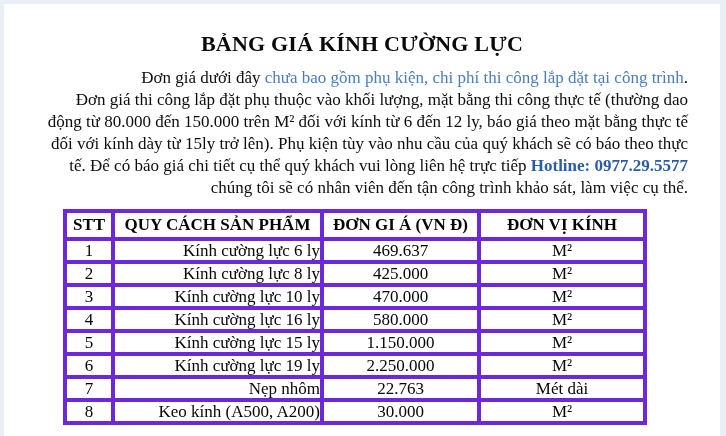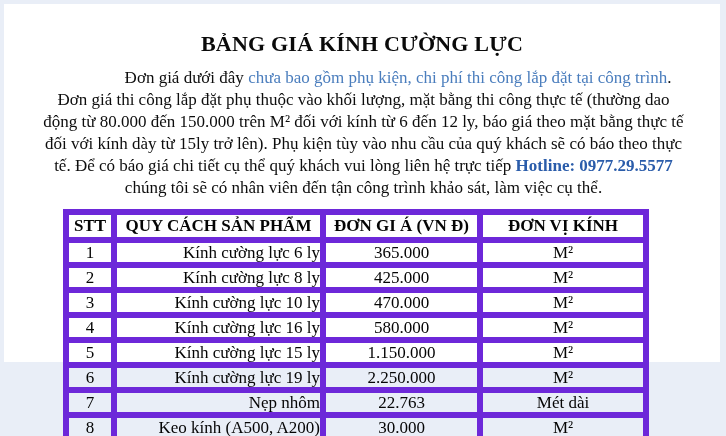--- a/index.html
+++ b/index.html
@@ -10,51 +10,51 @@
     background: #e9eef7;
     position: relative;
     font-family: "Liberation Serif", serif;
     overflow: hidden;
   }
   .card {
     position: absolute;
     left: 4px;
     top: 4px;
     width: 716px;
-    height: 358px;
+    height: 432px;
     background: #ffffff;
   }
   .doc-title {
     margin: 27px 0 0 0;
     text-align: center;
     font-size: 22px;
     font-weight: bold;
     color: #0a0a0a;
     letter-spacing: 0.2px;
   }
   .intro {
     margin: 10px 32px 0 35px;
     font-size: 17px;
     line-height: 22px;
     color: #0d0d0d;
     text-indent: 69px;
-    text-align: center;
+    text-align: right;
   }
   .intro .seg-blue { color: #4a7dbd; }
   .intro .seg-hotline { color: #2a5caa; font-weight: bold; }
   table.price-table {
     border-collapse: collapse;
     margin: 10px 0 0 59px;
     table-layout: fixed;
     width: 580px;
     font-size: 17px;
     color: #050505;
   }
   .price-table th, .price-table td {
-    border: 6px solid #6d28d9;
+    border: 4px solid #6d28d9;
     text-align: center;
     padding: 0;
     overflow: hidden;
     white-space: nowrap;
   }
   .price-table th {
     height: 28px;
     font-weight: bold;
     font-size: 17px;
   }
@@ -88,21 +88,21 @@
         <th>STT</th>
         <th>QUY CÁCH SẢN PHẨM</th>
         <th>ĐƠN GI Á (VN Đ)</th>
         <th>ĐƠN VỊ KÍNH</th>
       </tr>
     </thead>
     <tbody>
         <tr>
           <td>1</td>
           <td class="col-product">Kính cường lực 6 ly</td>
-          <td>365.000</td>
+          <td>469.637</td>
           <td>M²</td>
         </tr>
         <tr>
           <td>2</td>
           <td class="col-product">Kính cường lực 8 ly</td>
           <td>425.000</td>
           <td>M²</td>
         </tr>
         <tr>
           <td>3</td>

